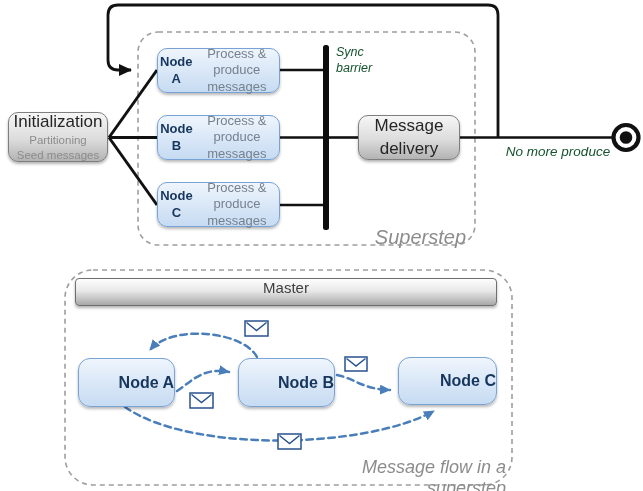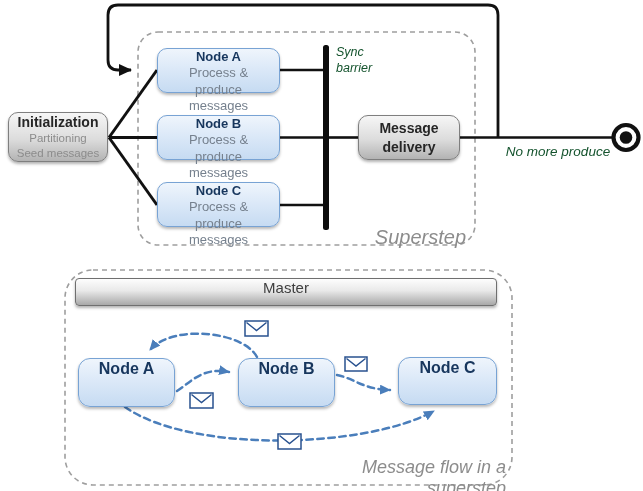--- a/index.html
+++ b/index.html
@@ -9,34 +9,34 @@
   }
   .abs{position:absolute;}
   svg{display:block;}
 
   
   .blue-node{
     background:linear-gradient(180deg,var(--node-fill-top) 0%,#dcE9f8 45%,var(--node-fill-bottom) 100%);
     border:1.6px solid var(--node-border);
     border-radius:10px;
     box-shadow:0 2px 3px rgba(0,0,0,.28);
-    display:flex;flex-direction:column;align-items:center;justify-content:flex-start;
+    display:flex;align-items:center;justify-content:flex-end;
     text-align:center;box-sizing:border-box;
   }
   .blue-node .title{font-weight:bold;font-size:13px;color:var(--node-title);line-height:1.25;}
   .blue-node .sub{font-size:13px;color:var(--node-subtitle);line-height:1.25;width:104px;}
   .gray-box{
     background:linear-gradient(180deg,var(--gray-fill-top) 0%,#dcdcdc 55%,var(--gray-fill-bottom) 100%);
     border:1.5px solid var(--gray-border);
     border-radius:10px;
     box-shadow:0 2px 3px rgba(0,0,0,.3);
     display:flex;flex-direction:column;align-items:center;justify-content:center;
     text-align:center;box-sizing:border-box;
   }
-  .gray-box .title{font-weight:bold;font-size:14px;color:var(--dark-text);line-height:1.3;}
+  .gray-box .title{font-weight:normal;font-size:17px;color:var(--dark-text);line-height:1.3;}
   .gray-box .sub{font-size:11.5px;color:var(--muted-text);line-height:1.3;}
   .master-bar{
     background:linear-gradient(180deg,#fdfdfd 0%,#e9e9e9 45%,#a8a8a8 100%);
     border:1.4px solid #6f6f6f;border-radius:4px;
     box-shadow:0 2px 3px rgba(0,0,0,.3);
     display:flex;align-items:flex-start;justify-content:center;
     font-size:15px;color:#3f3f3f;box-sizing:border-box;
   }
   .big-node{border-radius:12px;}
   .big-node .title{font-size:16px;}

